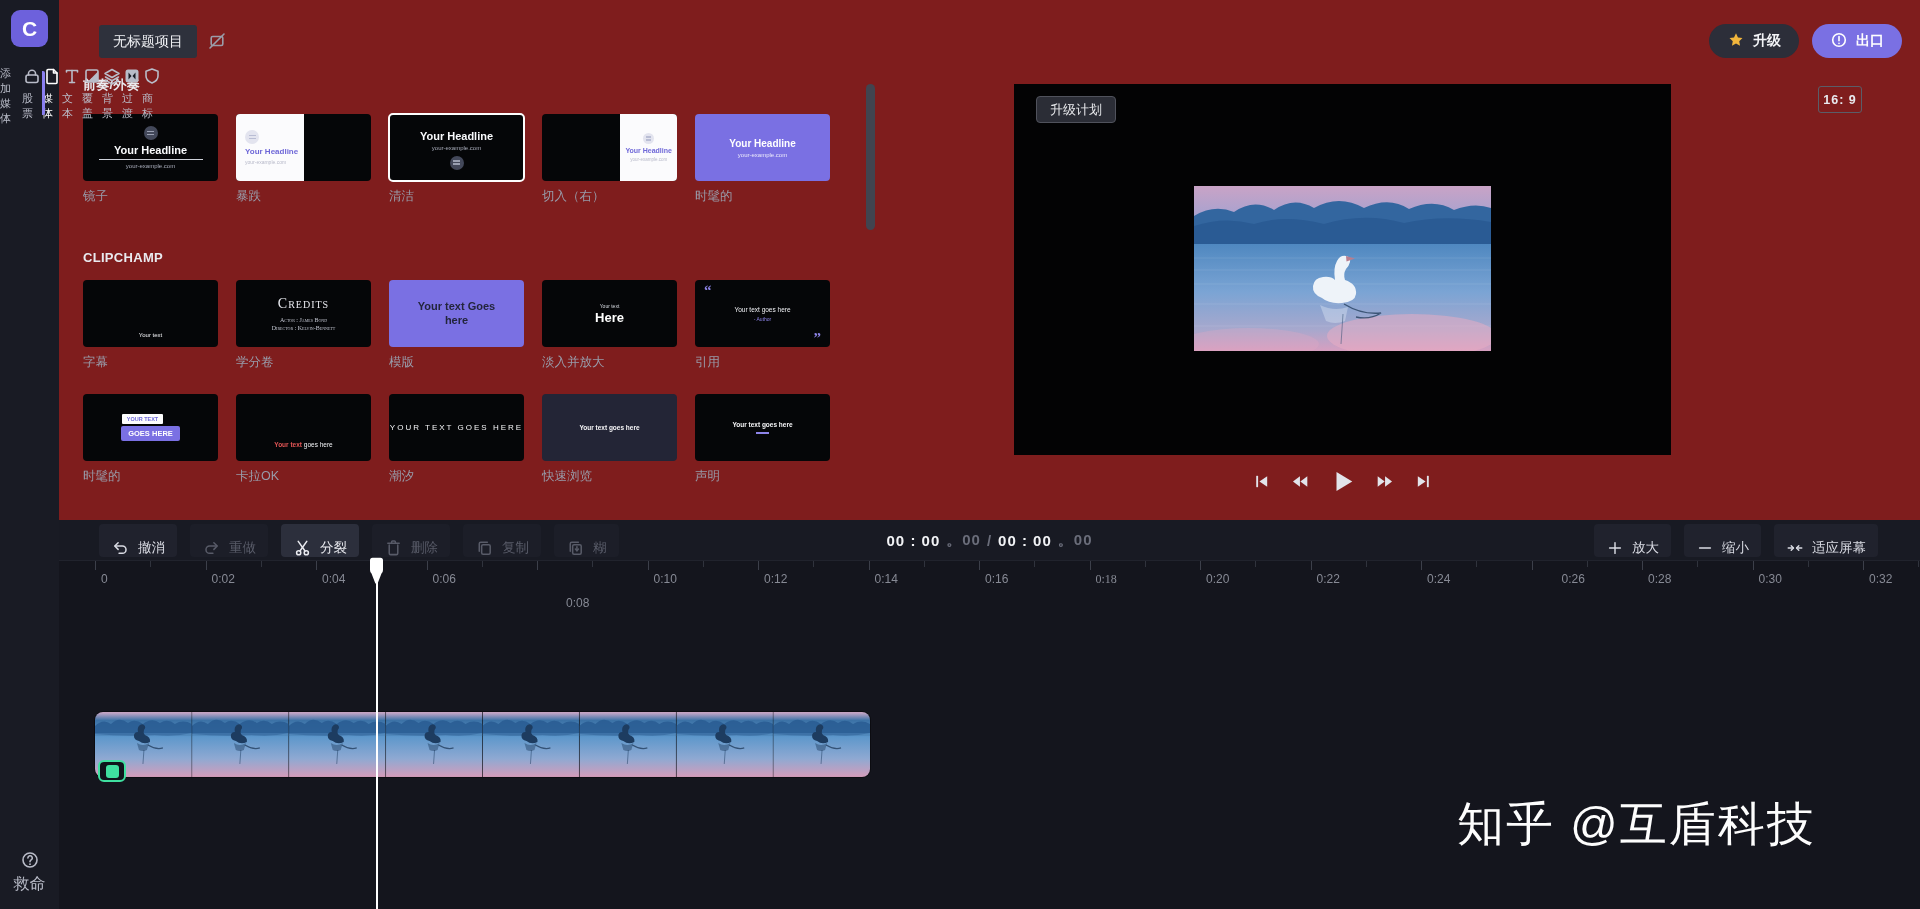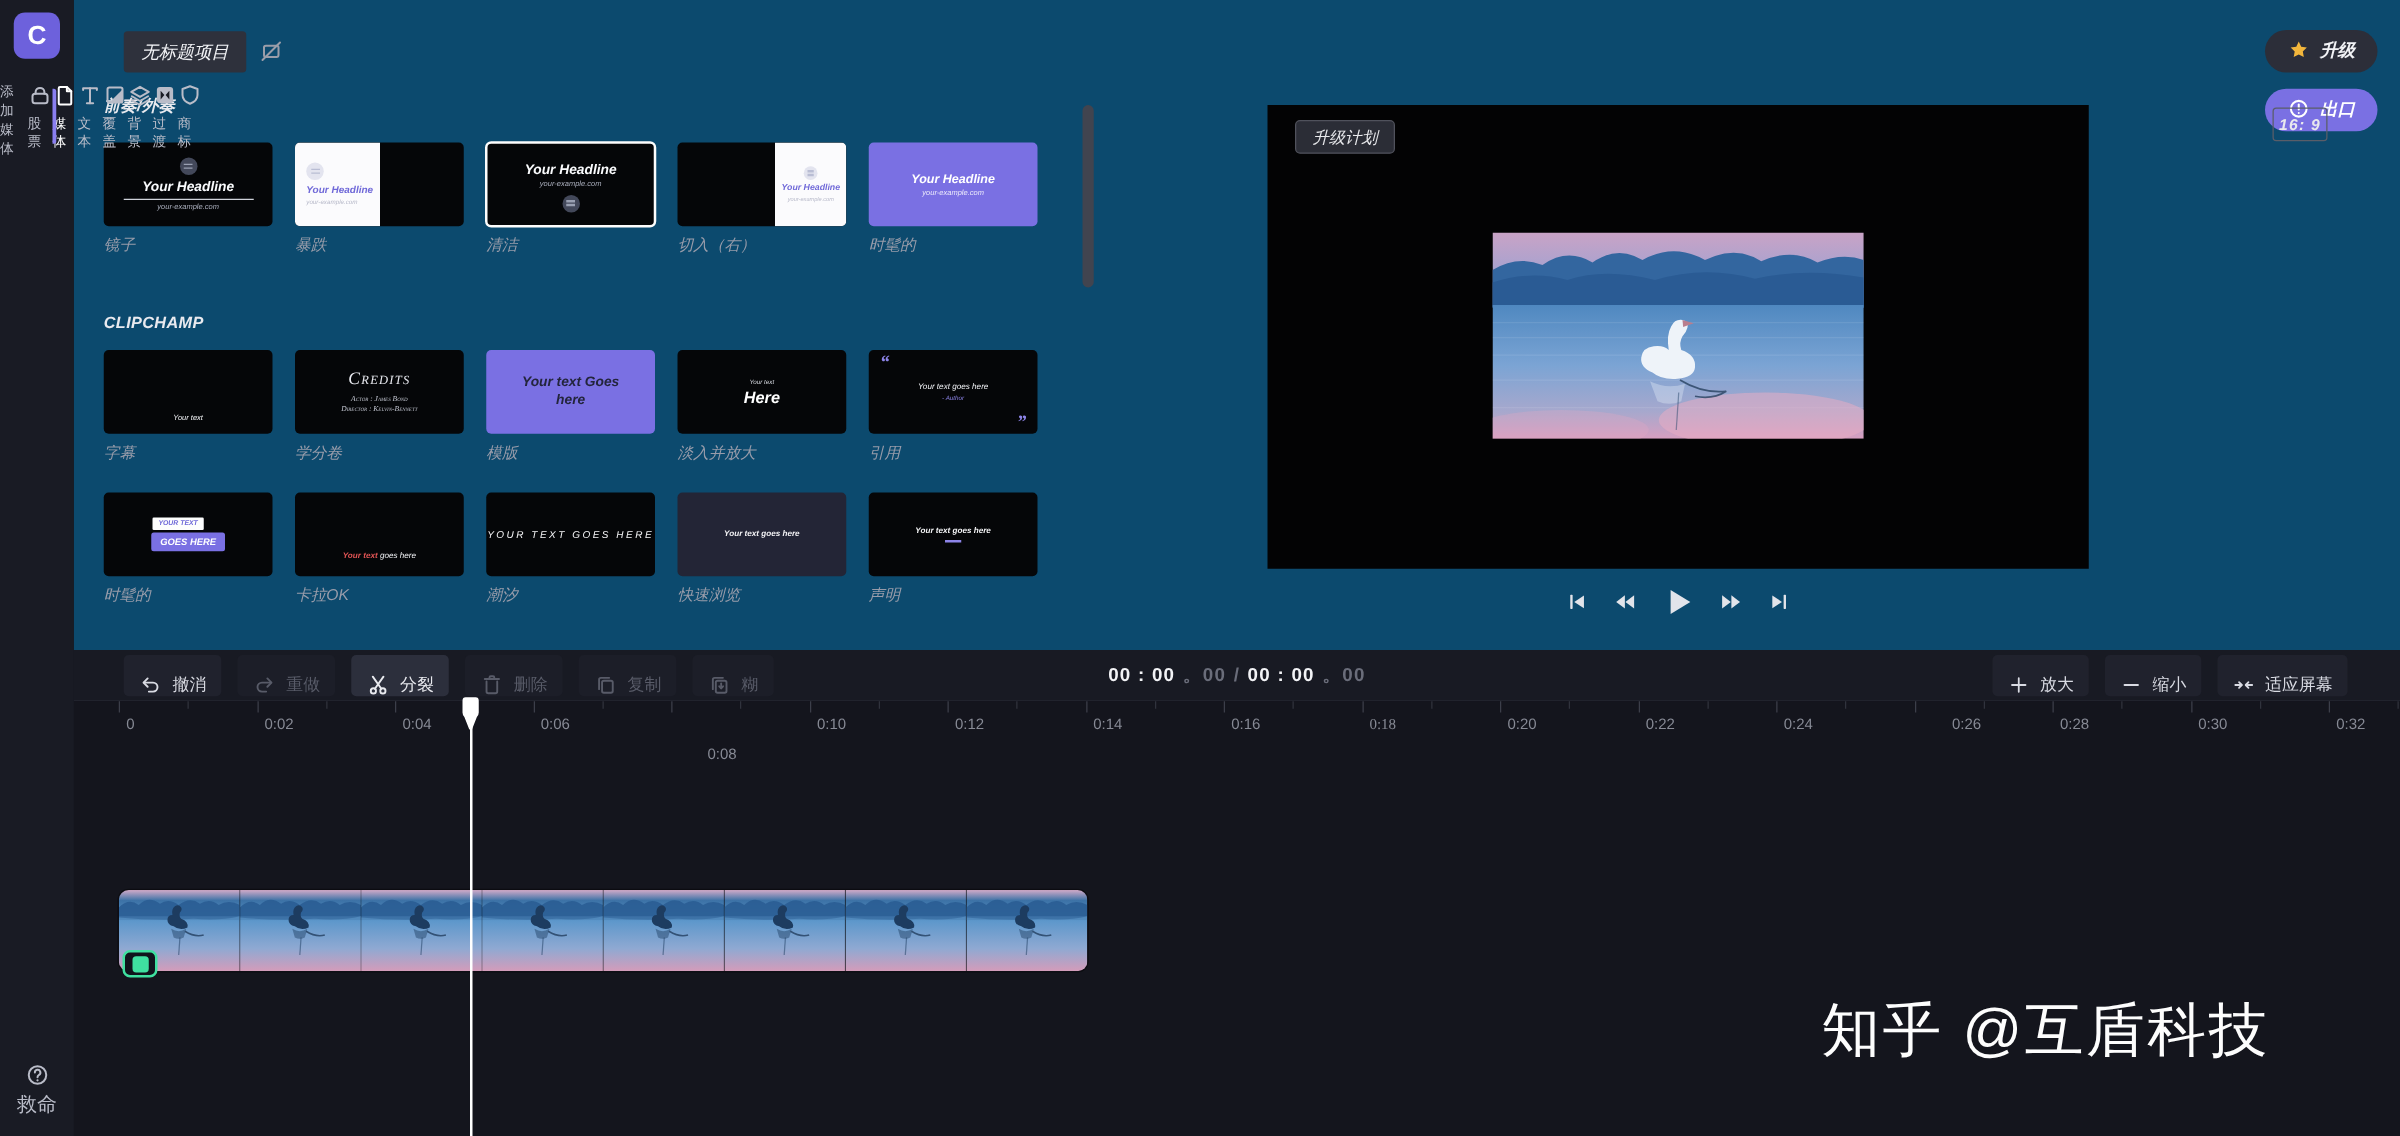--- a/index.html
+++ b/index.html
@@ -17,25 +17,25 @@
     align-items:center; justify-content:center; gap:5px; color:#b9bcc8; cursor:pointer; }
   .nav-item .nav-label { font-size:11px; letter-spacing:.5px; }
   .nav-item.active { color:#ffffff; }
   .nav-item.active::before { content:""; position:absolute; left:0; top:8px; bottom:8px; width:3px;
     background:#8a7ff0; border-radius:0 2px 2px 0; }
   .nav-help { position:absolute; bottom:10px; left:0; width:100%; height:54px; display:flex;
     flex-direction:column; align-items:center; justify-content:center; gap:4px; color:#b9bcc8; cursor:pointer; }
   .ic { stroke:currentColor; fill:none; stroke-width:1.6; stroke-linecap:round; stroke-linejoin:round; }
 
   
-  .top-area { position:absolute; left:59px; top:0; right:0; height:520px; background:#0c4a6e;font-style:italic; }
+  .top-area { position:absolute; left:59px; top:0; right:0; height:520px; background:#7f1d1d; }
   .project-title { position:absolute; left:40px; top:25px; height:33px; padding:0 14px;
     background:#2e313c; border-radius:3px; display:flex; align-items:center; font-size:14px; color:#f2f3f6; cursor:text; }
   .nosave { position:absolute; left:148px; top:31px; color:#9a9da9; }
-  .top-buttons { position:absolute; top:24px; right:18px; display:flex; gap:13px;flex-direction:column; }
+  .top-buttons { position:absolute; top:24px; right:18px; display:flex; gap:13px; }
   .btn-pill { height:34px; border-radius:17px; display:flex; align-items:center; gap:8px;
     padding:0 18px; font-size:14px; font-weight:bold; cursor:pointer; }
   .btn-upgrade { background:#2c2e39; color:#f2f3f6; }
   .btn-export { background:#7a70e3; color:#ffffff; }
   .ratio-badge { position:absolute; top:86px; right:58px; width:44px; height:27px; border:1px solid #5a5d68;
     border-radius:3px; display:flex; align-items:center; justify-content:center; font-size:12.5px;
     font-weight:bold; letter-spacing:1px; color:#e8e9ee; }
 
   
   .section-title { position:absolute; left:24px; font-size:13px; font-weight:bold; color:#e9eaef; letter-spacing:.3px;text-align:center; }

